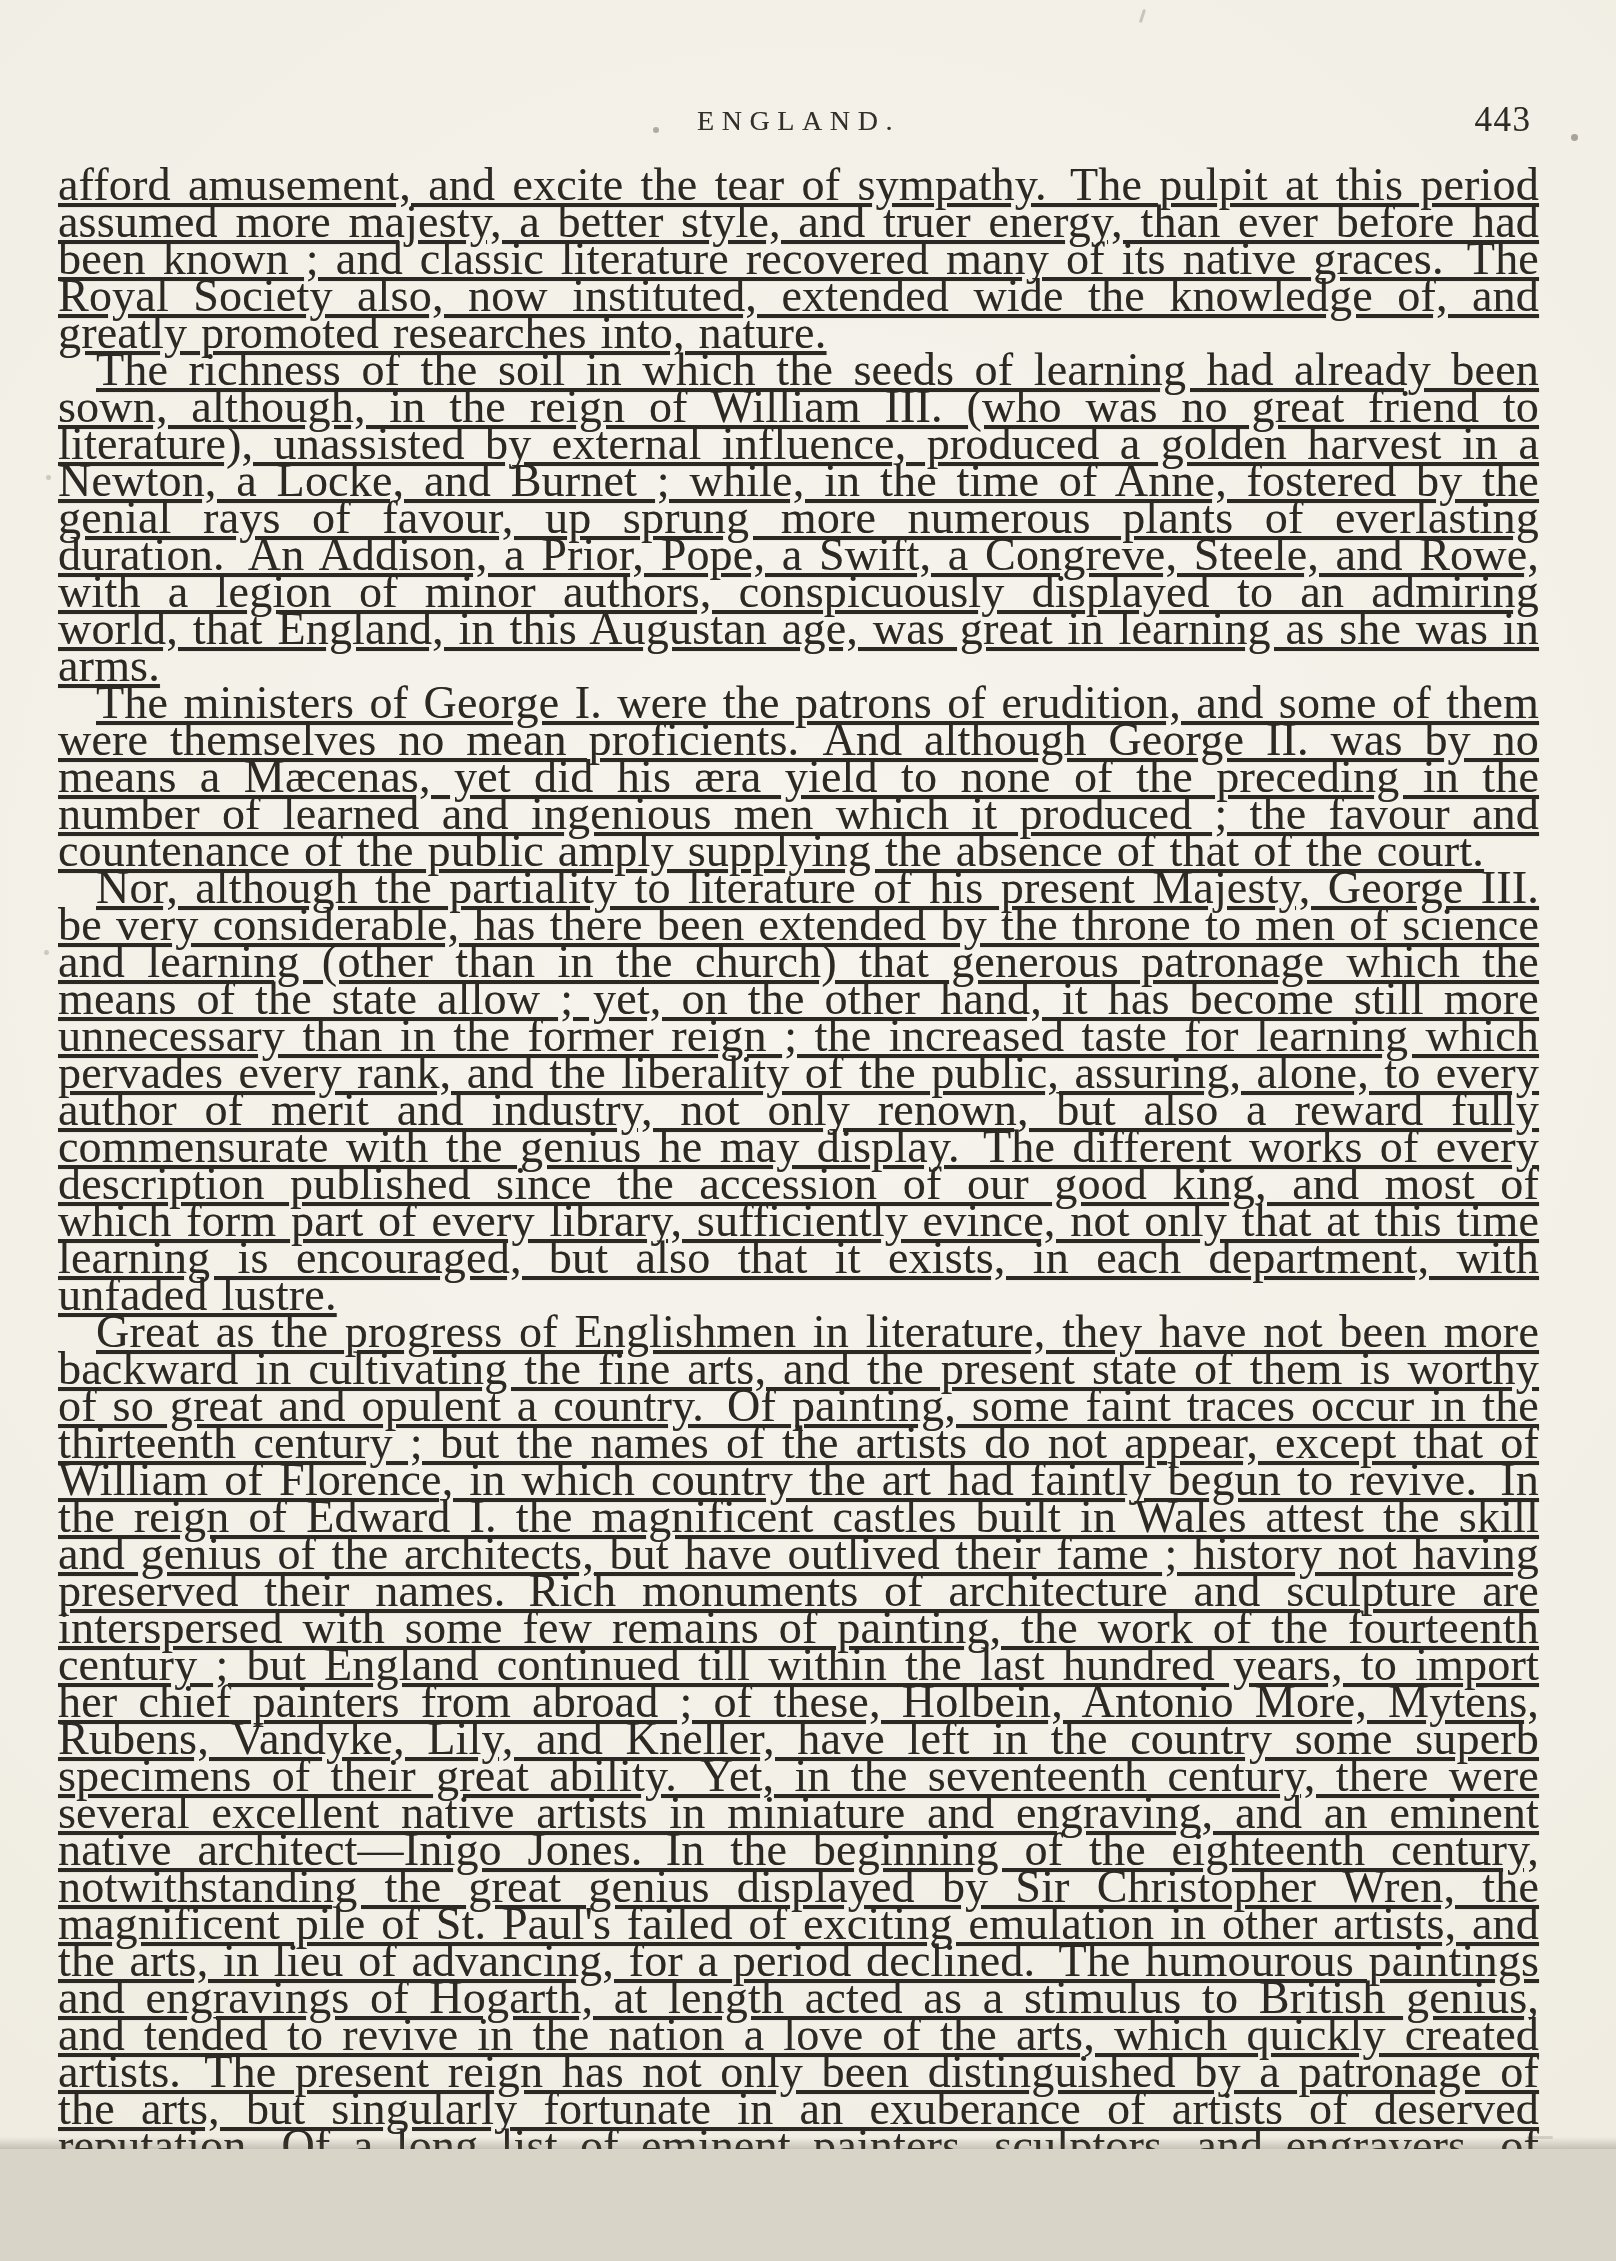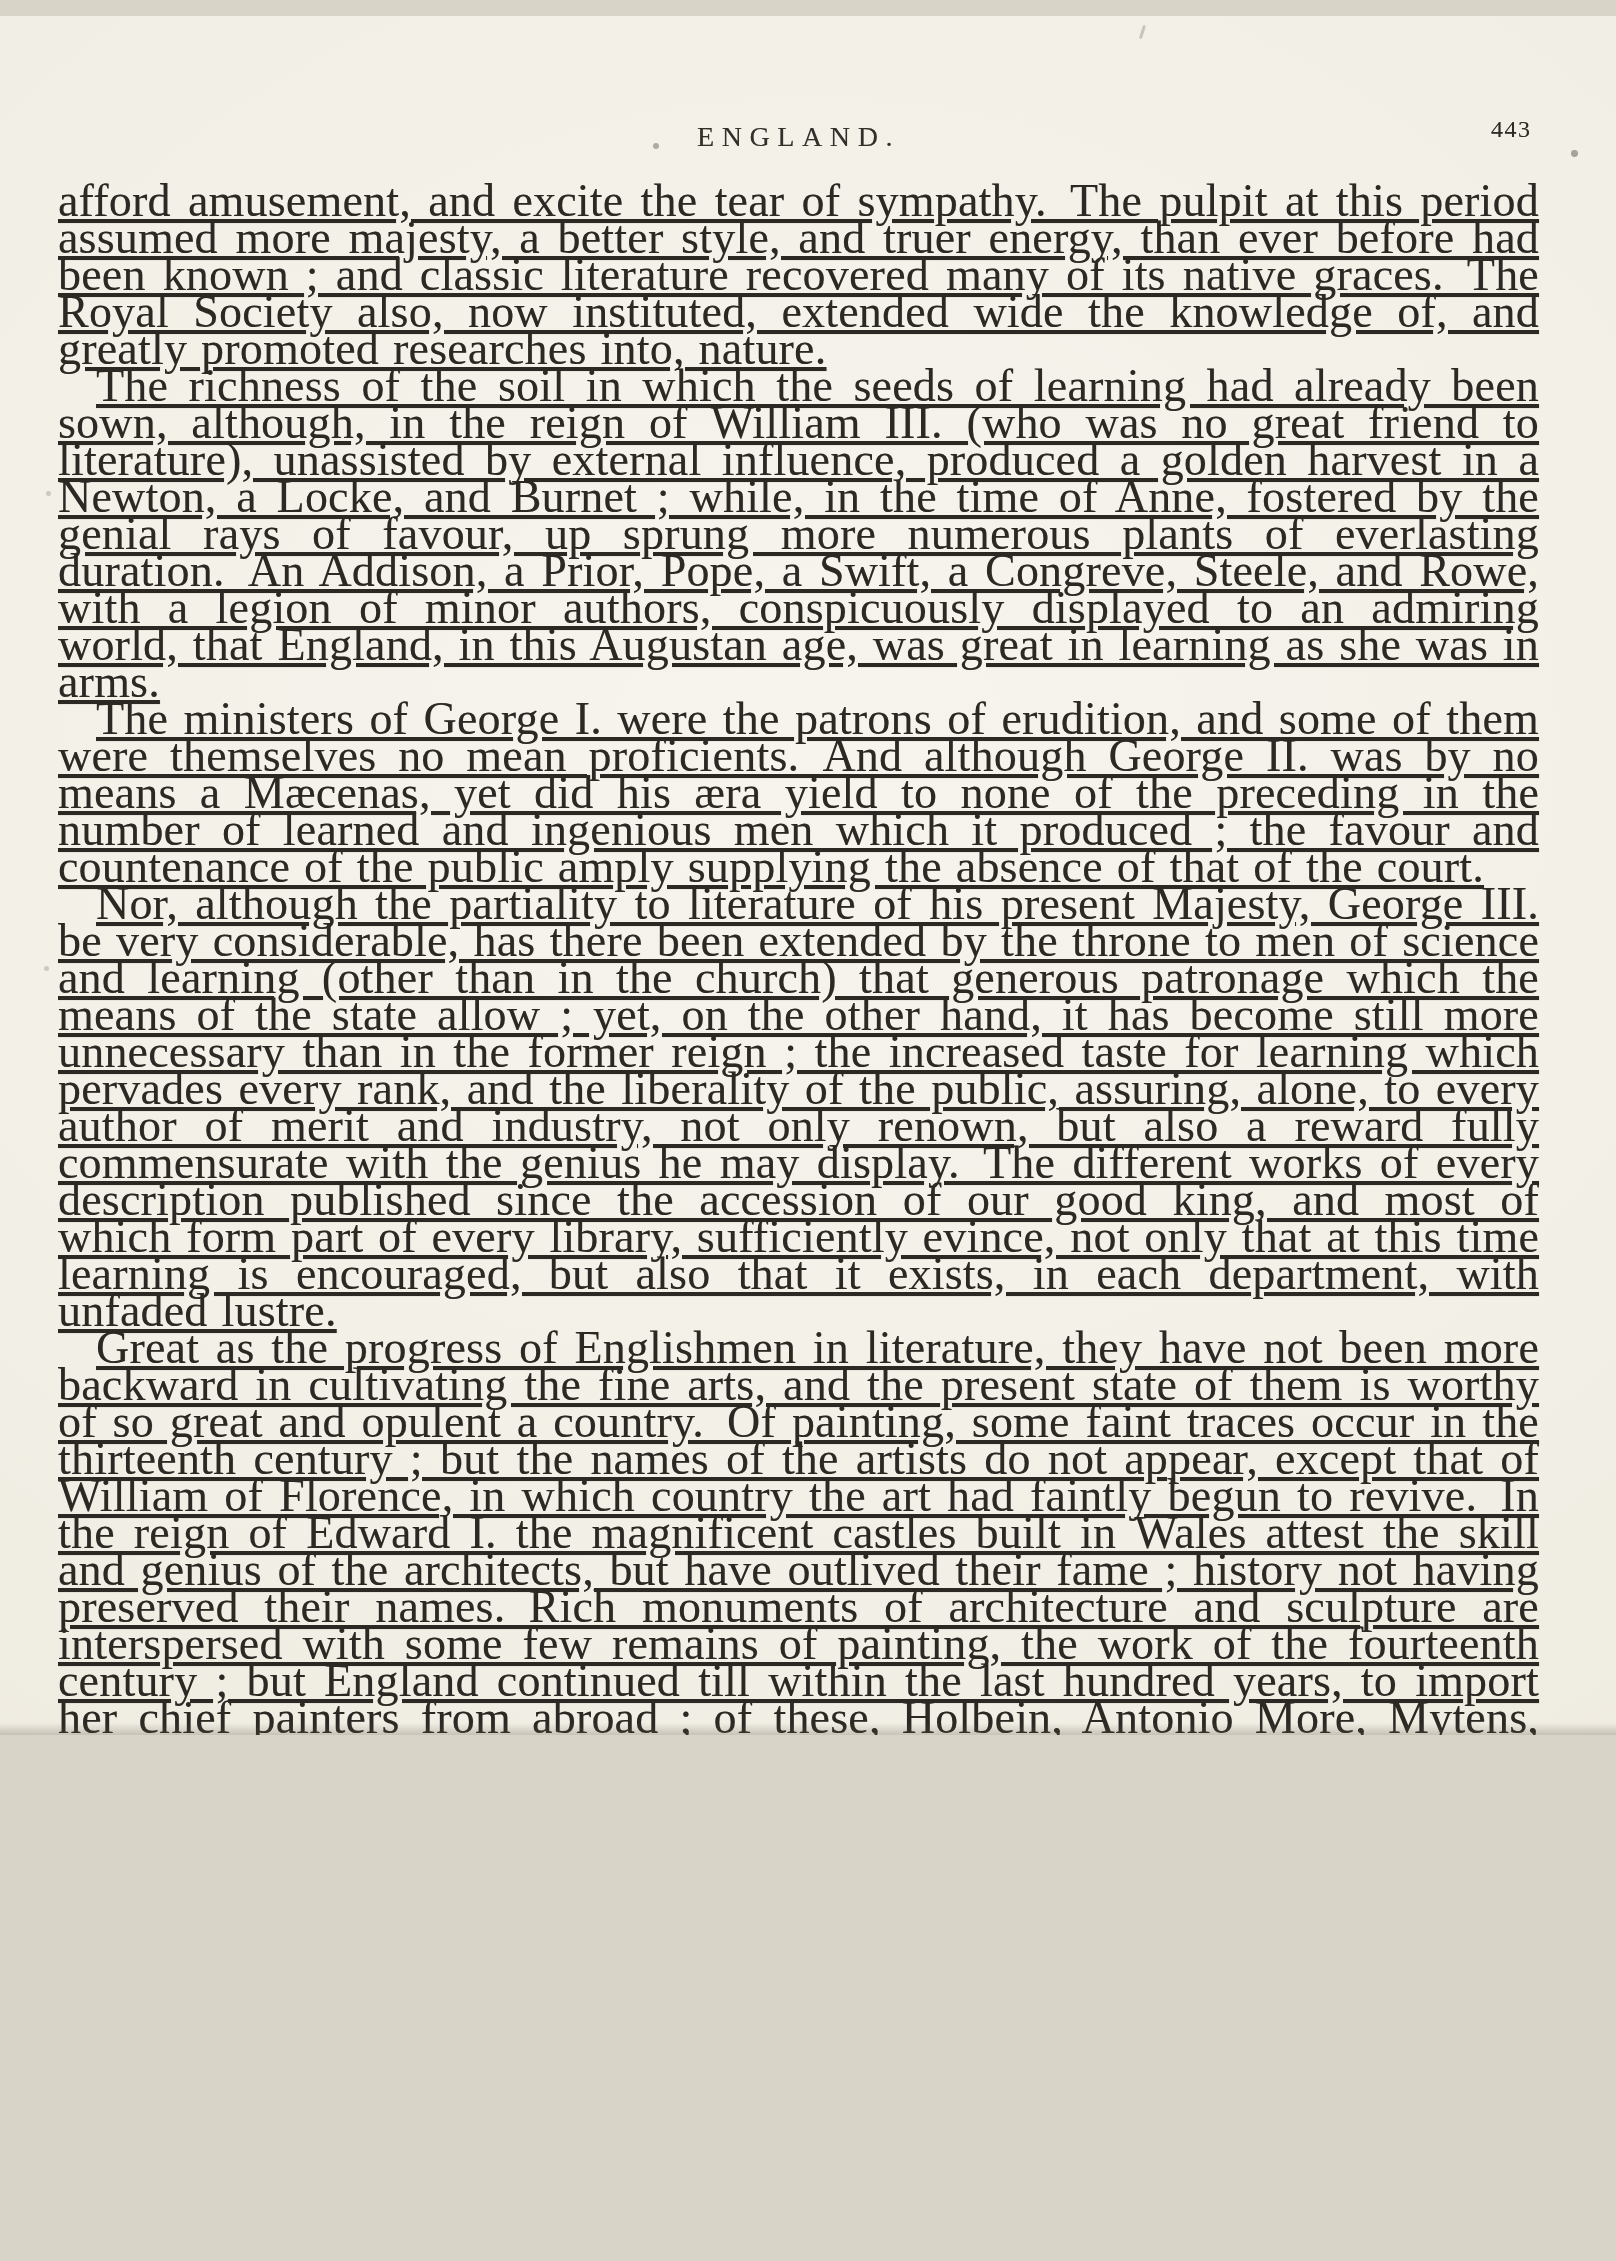--- a/index.html
+++ b/index.html
@@ -3,22 +3,22 @@
   <meta charset="utf-8">
   <style>
     html, body {
       margin: 0;
       padding: 0;
       background: #d8d4c8;
     }
     .page {
       position: relative;
       width: 1617px;
-      height: 1719px;
-      margin: 16px auto;
+      height: 2149px;
+      margin: 0 auto;
       overflow: hidden;
       background: radial-gradient(ellipse 130% 105% at 50% 42%,
                   #f6f4ed 0%, #f2efe6 50%, #ece8dc 85%, #e3ded0 100%);
       font-family: "Liberation Serif", "DejaVu Serif", serif;
       color: #2c2925;
     }
     .page::after {
       content: "";
       position: absolute;
       left: 0; right: 0; bottom: 0;
@@ -37,21 +37,21 @@
       text-align: center;
       font-size: 28px;
       letter-spacing: 7.6px;
       color: #33302b;
       text-shadow: 0.2px 0.2px 0.5px rgba(44,41,37,0.35);
     }
     .page-number {
       position: absolute;
       top: -4.6px;
       right: 7.6px;
-      font-size: 24px;
+      font-size: 35px;
       letter-spacing: 1.5px;
       color: #2e2b26;
       text-shadow: 0.2px 0.2px 0.5px rgba(44,41,37,0.35);
     }
     .content {
       position: absolute;
       top: 166px;
       left: 58px;
       width: 1481px;
       font-size: 46px;

